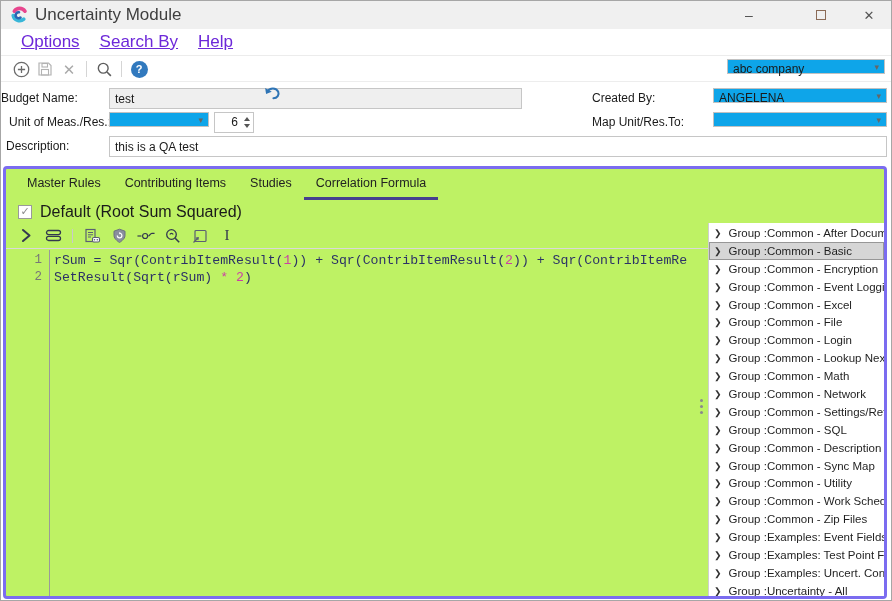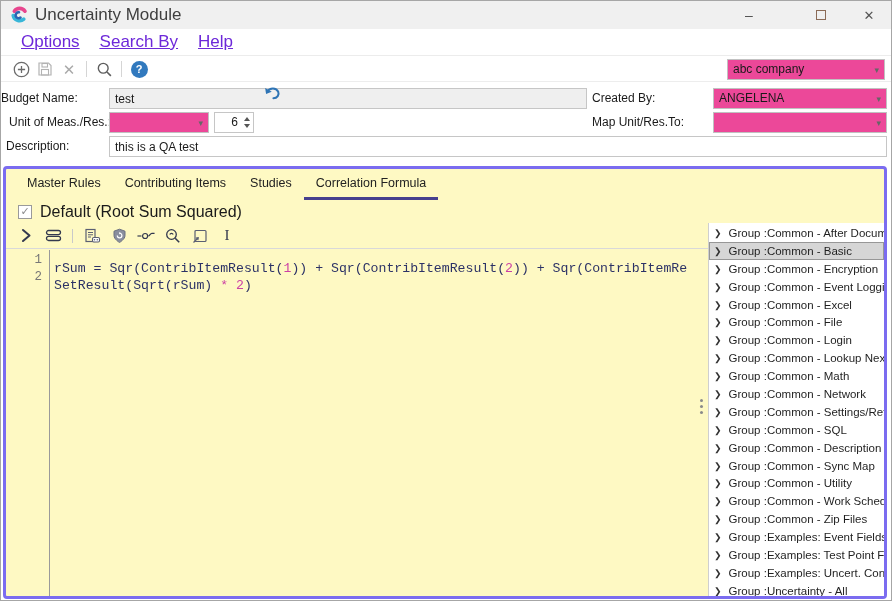--- a/index.html
+++ b/index.html
@@ -22,59 +22,59 @@
   .menu-item { padding:0 10px; font-size:17px; color:#6d28d9;text-decoration:underline; }
   .accel { text-decoration:underline; }
 
   
   .toolbar { position:absolute; top:56px; left:0; right:0; height:25px; background:#fff; border-bottom:1px solid #ededed; display:flex; align-items:center; padding-left:8px; }
   .tbi { display:flex; align-items:center; justify-content:center; width:24px; height:22px; }
   .tb-sep { width:1px; height:16px; background:#d5d5d5; margin:0 5px; }
   .xglyph { color:#a9a9a9; font-size:15px; line-height:1; }
   .help-circle { width:17px; height:17px; border-radius:50%; background:var(--help-icon,#3179be); color:#fff; font-size:11px; font-weight:bold; display:flex; align-items:center; justify-content:center; }
 
-  .combo { position:relative; height:21px; border:1px solid #c1c1c1; background:#ec4899; font-size:12px; color:#1a1a1a; }
+  .combo { position:relative; height:15px; border:1px solid #c1c1c1; background:#0ea5e9; font-size:12px; color:#1a1a1a; }
   .combo .combo-val { display:block; line-height:19px; padding-left:5px; padding-right:16px; overflow:hidden; white-space:nowrap; }
   .combo::after { content:"▾"; position:absolute; right:5px; top:50%; transform:translateY(-52%); font-size:9px; color:#666; }
   .company-combo { position:absolute; right:6px; top:2px; width:158px; }
 
   
   .formarea { position:absolute; top:81px; left:0; right:0; height:84px; background:#fff; }
   .flabel { position:absolute; font-size:12px; color:#1a1a1a; line-height:21px; }
   .ftext { position:absolute; height:21px; border:1px solid #c6c6c6; font-family:"Liberation Sans",sans-serif; font-size:12px; color:#1a1a1a; padding:0 5px; outline:none; }
   .row1 { top:6px; } .row2 { top:30px; } .row3 { top:54px; }
 
   .spinner { position:absolute; left:213px; width:40px; height:21px; border:1px solid #c6c6c6; display:flex; }
   .spin-val { flex:1; text-align:right; font-size:12px; line-height:19px; padding-right:3px; color:#1a1a1a; }
   .spin-btns { width:12px; display:flex; flex-direction:column; justify-content:center; align-items:center; gap:3px; }
   .tri-up { width:0; height:0; border-left:3.5px solid transparent; border-right:3.5px solid transparent; border-bottom:4px solid #555; }
   .tri-dn { width:0; height:0; border-left:3.5px solid transparent; border-right:3.5px solid transparent; border-top:4px solid #555; }
   .undo-btn { position:absolute; left:260px; top:1px; width:22px; height:20px; display:flex; align-items:center; justify-content:center; }
 
   
-  .panel { position:absolute; top:165px; left:2px; width:884px; height:433px; background:#fef9c3; border:3px solid var(--panel-border,#7b6cf0); border-radius:4px; }
+  .panel { position:absolute; top:165px; left:2px; width:884px; height:433px; background:#bef264; border:3px solid var(--panel-border,#7b6cf0); border-radius:4px; }
   .tabbar { height:31px; display:flex; align-items:stretch; padding-left:9px; }
   .tab { display:flex; align-items:center; padding:0 12px; font-size:12.5px; color:#222; border-bottom:3px solid transparent; }
   .tab.active { border-bottom-color:var(--tab-underline,#46408e); }
 
   .checkrow { height:23px; display:flex; align-items:center; padding-left:12px; }
   .checkbox { width:14px; height:14px; border:1px solid #9a9a9a; background:#fff; display:flex; align-items:center; justify-content:center; font-size:11px; color:#8a8a8a; line-height:1; }
   .checklabel { margin-left:8px; font-size:16px; color:#1a1a1a; }
 
   .content { position:absolute; top:54px; left:0; right:0; bottom:0; display:flex; }
   .editor-col { position:relative; width:703px; border-right:1px solid #cfcfcf; }
   .editor-toolbar { height:26px; border-bottom:1px solid #d9d9d9; display:flex; align-items:center; gap:9px; padding-left:11px; }
   .eti { display:flex; align-items:center; justify-content:center; width:18px; height:18px; }
   .et-sep { width:1px; height:14px; background:#c9c9c9; margin:0 1px; }
   .ibeam-glyph { font-family:"Liberation Serif",serif; font-size:15px; color:#33394f; }
 
   .editor-body { position:absolute; top:27px; left:0; right:0; bottom:0; display:flex; overflow:hidden; }
   .gutter { width:44px; border-right:1px solid #9a9a9a; padding:2px 7px 0 0; text-align:right; }
   .ln { font-family:"Liberation Mono",monospace; font-size:12.5px; line-height:17px; color:#777; }
-  .code { flex:1; padding:10px 0 0 4px; overflow:hidden; cursor:text; }
+  .code { flex:1; padding:2px 0 0 4px; overflow:hidden; cursor:text; }
   .code-line { font-family:"Liberation Mono",monospace; font-size:13.2px; line-height:17px; white-space:pre; }
   .tok-code { color:var(--code-text,#2c3266); }
   .tok-num { color:var(--code-number,#cb3fa5); }
 
   .drag-dots { position:absolute; right:5px; top:176px; width:3px; height:3px; background:#8a8a8a; border-radius:50%; box-shadow:0 6px 0 #8a8a8a, 0 12px 0 #8a8a8a; }
 
   .group-list { flex:1; overflow:hidden; padding-top:1px; background:#fff; }
   .group-item { height:17.9px; display:flex; align-items:center; padding-left:5px; white-space:nowrap; overflow:hidden; }
   .group-item.selected { background:var(--selected-item-bg,#d6d6d6); outline:1px solid #979797; outline-offset:-1px; }
   .chev { font-size:9px; color:#333; margin-right:7px; flex:0 0 auto; }
@@ -140,21 +140,21 @@
     <div class="tbi">
       <span class="help-circle">?</span>
     </div>
     <div class="combo company-combo">
       <span class="combo-val">abc company</span>
     </div>
   </div>
 
   <div class="formarea">
     <span class="flabel row1" style="left:0;">Budget Name:</span>
-    <input class="ftext row1" style="left: 108px; width: 478px; background: rgb(239, 239, 239);" value="test">
+    <input class="ftext row1" style="left: 108px; width: 413px; background: rgb(239, 239, 239);" value="test">
     <span class="flabel row1" style="left:591px;">Created By:</span>
     <div class="combo row1" style="position:absolute; left:712px; width:174px;">
       <span class="combo-val">ANGELENA</span>
     </div>
 
     <span class="flabel row2" style="left:8px;">Unit of Meas./Res.:</span>
     <div class="combo row2" style="position:absolute; left:108px; width:100px;">
       <span class="combo-val"></span>
     </div>
     <div class="spinner row2">

